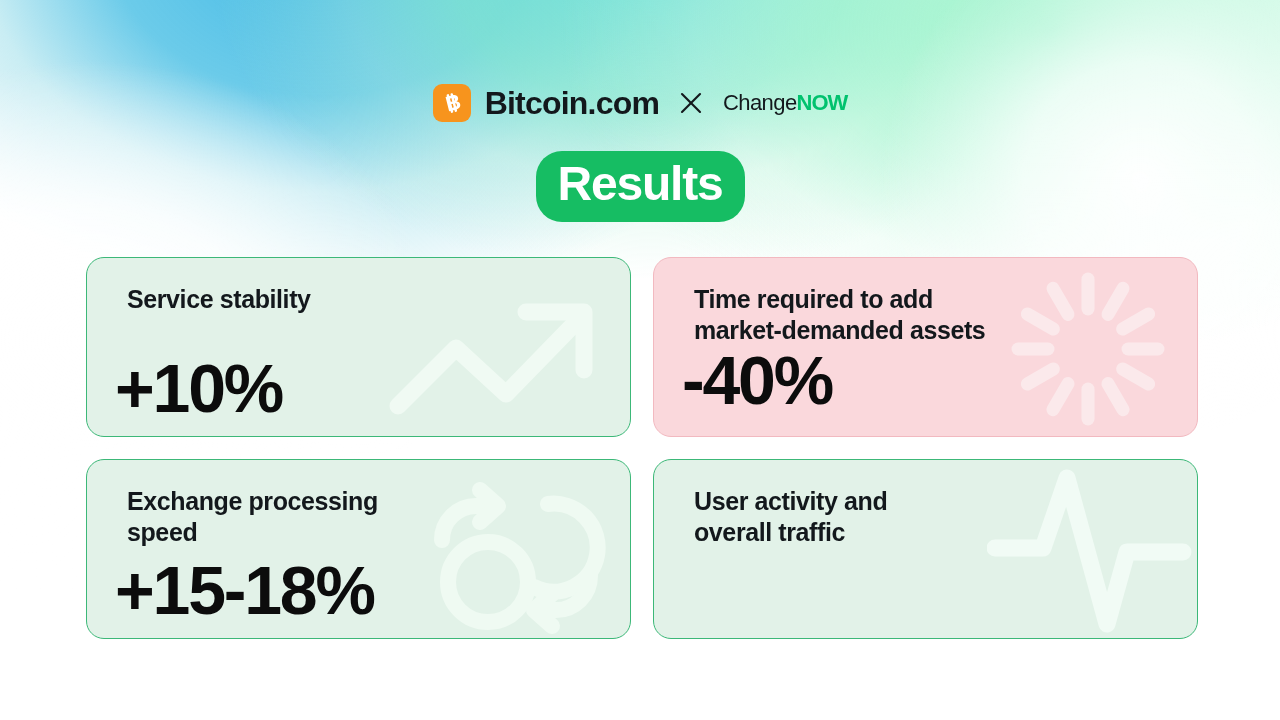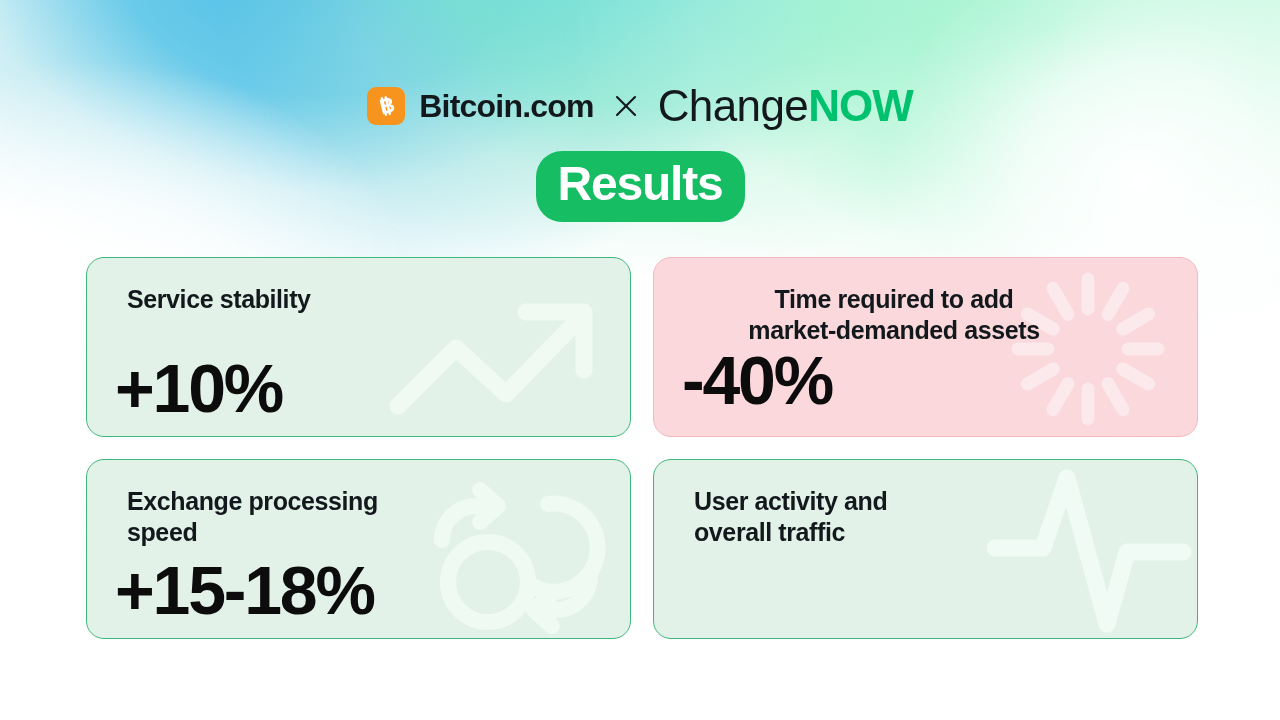--- a/index.html
+++ b/index.html
@@ -50,21 +50,21 @@
     width:38px; height:38px; border-radius:9px; background:#f7941d;
     display:flex; align-items:center; justify-content:center; flex:0 0 auto;
   }
   .btc-mark svg { display:block; }
   .btc-word {
     font-size:32px; font-weight:bold; color:#13181c; letter-spacing:-0.8px;
     line-height:1; white-space:nowrap;
   }
   .cross { margin:0 6px; display:flex; align-items:center; }
   .cn-word {
-    font-size:44px; color:#13181c; letter-spacing:-0.6px; line-height:1;
+    font-size:22px; color:#13181c; letter-spacing:-0.6px; line-height:1;
     white-space:nowrap; font-weight:400;
   }
   .cn-word .now { color:#00c26e; font-weight:bold; letter-spacing:-1px; }
 
   
   .pill-wrap { position:absolute; left:0; right:0; top:151px; display:flex; justify-content:center; }
   .pill {
     background:#16bd63; color:#ffffff; border-radius:26px;
     padding:9px 22px 13px; font-size:48px; font-weight:bold;
     letter-spacing:-1.2px; line-height:1.02;
@@ -73,21 +73,21 @@
   
   .grid {
     position:absolute; left:86px; top:257px; width:1112px;
     display:grid; grid-template-columns:545px 545px; gap:22px 22px;
   }
   .card {
     position:relative; height:180px; border-radius:18px; overflow:hidden;
     padding:26px 40px 20px;
   }
   .card.green { background:#e2f2e8; border:1.5px solid #3cb878; }
-  .card.pink  { background:#fad8dc; border:1.5px solid #f2b9c0;text-align:center; }
+  .card.pink  { background:#fad8dc; border:1.5px solid #f2b9c0; }
 
   .card-title {
     position:relative; z-index:2; font-size:25px; font-weight:bold;
     color:#13181c; line-height:1.24; letter-spacing:-0.4px;
     max-width:400px; white-space:pre-line;
   }
   .card-value {
     position:absolute; z-index:2; left:28px; bottom:14px;
     font-size:68px; font-weight:bold; color:#0c0c0c;
     letter-spacing:-2.2px; line-height:1;

